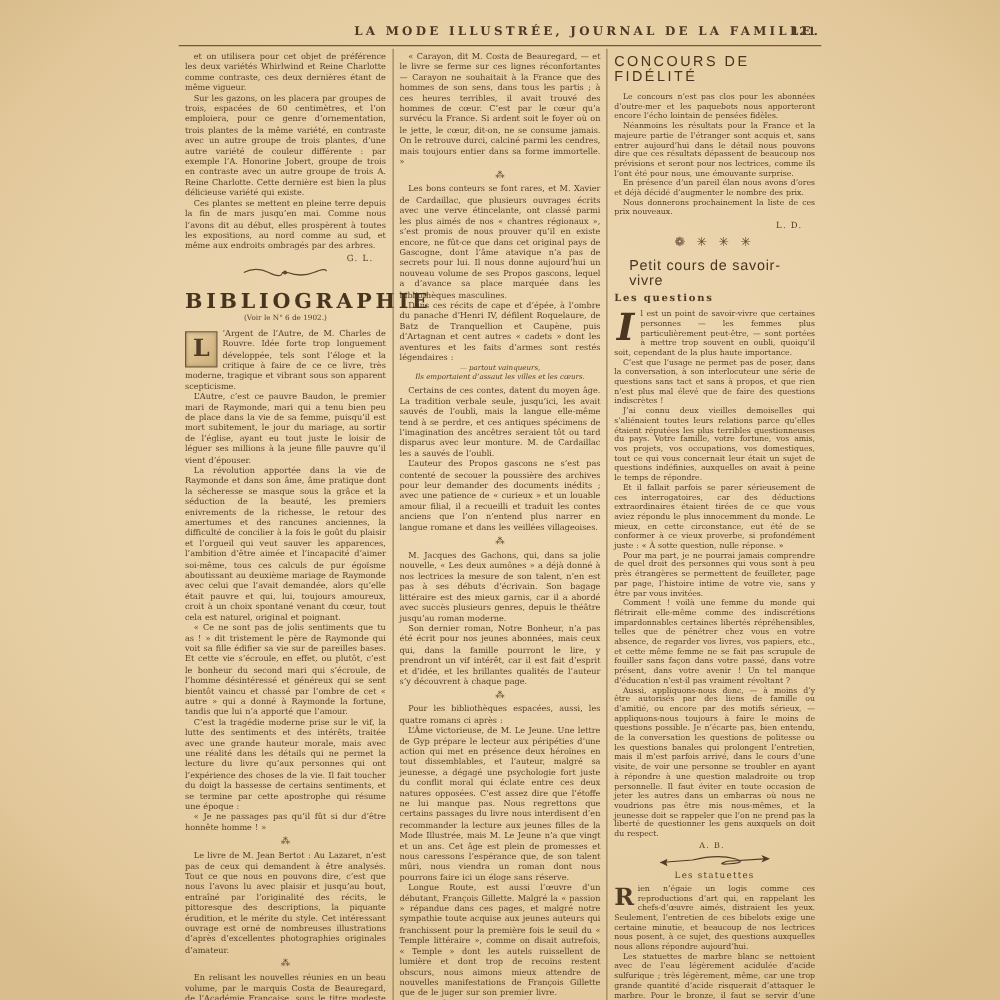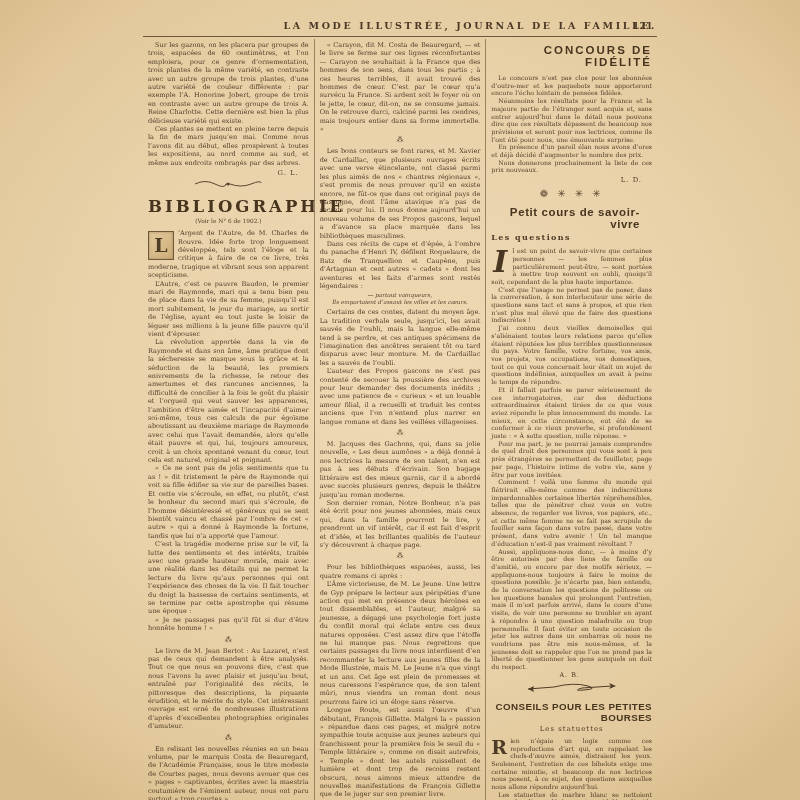--- a/index.html
+++ b/index.html
@@ -19,21 +19,21 @@
   .col+.col{border-left:1px solid #98825f;}
   p.body{font-size:6.5px;line-height:8.4px;text-align:justify;margin:0;text-indent:7px;
     word-spacing:.4px;}
   .c3 p.body{font-size:6.2px;line-height:7.7px;}
   p.noindent{text-indent:0;}
   .sig-right{text-align:right;font-size:6.8px;letter-spacing:1px;padding-right:10px;margin:2px 0 1px;}
   .sig-inline-right{text-align:center;font-size:6.4px;letter-spacing:1px;padding-right:4px;margin:0 0 2px;}
   .biblio-title{text-align:center;font-size:16.5px;font-weight:bold;letter-spacing:3px;
     margin:9px 0 2px;color:#46341f;}
   .biblio-note{text-align:center;font-size:5.8px;margin:0 0 5px;}
-  .h-sans{font-family:"Liberation Sans", sans-serif;font-weight:bold;text-align:right;
+  .h-sans{font-family:"Liberation Sans", sans-serif;font-weight:normal;text-align:left;
     color:#47351f;}
   .h-concours{font-size:11.5px;letter-spacing:2px;margin:3px 0 6px;}
   .h-savoir{font-size:11.5px;letter-spacing:.6px;margin:7px 12px 2px;}
   .h-conseils{font-size:9.8px;letter-spacing:.4px;margin:8px 0 2px;}
   .subhead{text-align:left;font-weight:bold;font-size:8px;letter-spacing:1.4px;margin:0 0 5px;}
   .subhead-sm{text-align:center;font-weight:normal;font-size:7px;letter-spacing:1px;margin:0 0 4px;}
   .divider{text-align:center;font-size:7.5px;margin:3px 0;color:#5b4730;line-height:8px;}
   .flourish{text-align:center;font-size:10px;margin:4px 0 2px;color:#5b4730;letter-spacing:3px;}
   .ornament{display:block;margin:2px auto 2px;}
   .verse{text-align:center;font-size:5.7px;font-style:italic;line-height:7px;margin:2px 0;}
@@ -53,20 +53,21 @@
 
   <div class="masthead">
     <span>LA MODE ILLUSTRÉE, JOURNAL DE LA FAMILLE.</span>
     <span class="pageno">121</span>
   </div>
   <div class="head-rule"></div>
 
   <div class="columns">
 
     <div class="col c1">
+      <p class="body">et on utilisera pour cet objet de préférence les deux variétés Whirlwind et Reine Charlotte comme contraste, ces deux dernières étant de même vigueur.</p>
       <p class="body">Sur les gazons, on les placera par groupes de trois, espacées de 60 centimètres, et l’on emploiera, pour ce genre d’ornementation, trois plantes de la même variété, en contraste avec un autre groupe de trois plantes, d’une autre variété de couleur différente : par exemple l’A. Honorine Jobert, groupe de trois en contraste avec un autre groupe de trois A. Reine Charlotte. Cette dernière est bien la plus délicieuse variété qui existe.</p>
       <p class="body">Ces plantes se mettent en pleine terre depuis la fin de mars jusqu’en mai. Comme nous l’avons dit au début, elles prospèrent à toutes les expositions, au nord comme au sud, et même aux endroits ombragés par des arbres.</p>
       <div class="sig-right">G. L.</div>
 
       <svg class="ornament" width="70" height="9" viewBox="0 0 70 9">
         <path d="M2 5 Q 12 0 22 5 T 33 5 L 37 5 Q 48 9 58 5 T 68 4" fill="none" stroke="#5b4730" stroke-width="1"></path>
         <circle cx="35" cy="5" r="1.6" fill="#5b4730"></circle>
       </svg>
 
       <div class="biblio-title">BIBLIOGRAPHIE</div>
@@ -148,21 +149,20 @@
       <p class="body">Comment ! voilà une femme du monde qui flétrirait elle-même comme des indiscrétions impardonnables certaines libertés répréhensibles, telles que de pénétrer chez vous en votre absence, de regarder vos livres, vos papiers, etc., et cette même femme ne se fait pas scrupule de fouiller sans façon dans votre passé, dans votre présent, dans votre avenir ! Un tel manque d’éducation n’est-il pas vraiment révoltant ?</p>
       <p class="body">Aussi, appliquons-nous donc, — à moins d’y être autorisés par des liens de famille ou d’amitié, ou encore par des motifs sérieux, — appliquons-nous toujours à faire le moins de questions possible. Je n’écarte pas, bien entendu, de la conversation les questions de politesse ou les questions banales qui prolongent l’entretien, mais il m’est parfois arrivé, dans le cours d’une visite, de voir une personne se troubler en ayant à répondre à une question maladroite ou trop personnelle. Il faut éviter en toute occasion de jeter les autres dans un embarras où nous ne voudrions pas être mis nous-mêmes, et la jeunesse doit se rappeler que l’on ne prend pas la liberté de questionner les gens auxquels on doit du respect.</p>
       <div class="sig-inline-right">A. B.</div>
 
       <svg class="ornament" width="96" height="12" viewBox="0 0 96 12">
         <path d="M4 8 L 30 6 Q 50 1 64 5 Q 74 8 60 9 Q 48 10 58 7 L 88 5" fill="none" stroke="#4f3c27" stroke-width="1"></path>
         <path d="M4 8 l 6 -3 l -1 3 l 1 3 z" fill="#4f3c27"></path>
         <path d="M92 5 l -7 -3 l 2 3 l -2 3 z" fill="#4f3c27"></path>
       </svg>
 
-      <div class="h-sans h-conseils">CONSEILS POUR LES PETITES BOURSES</div>
       <div class="subhead-sm">Les statuettes</div>
 
       <p class="body noindent">
         <span class="dropcap-plain">R</span>
         <span>ien n’égaie un logis comme ces reproductions d’art qui, en rappelant les chefs-d’œuvre aimés, distraient les yeux. Seulement, l’entretien de ces bibelots exige une certaine minutie, et beaucoup de nos lectrices nous posent, à ce sujet, des questions auxquelles nous allons répondre aujourd’hui.</span>
       </p>
       <div class="clear"></div>
       <p class="body">Les statuettes de marbre blanc se nettoient avec de l’eau légèrement acidulée d’acide sulfurique ; très légèrement, même, car une trop grande quantité d’acide risquerait d’attaquer le marbre. Pour le bronze, il faut se servir d’une solution de cyanure de potassium. La terre cuite se plonge dans un bain d’eau tiède, additionnée d’un peu de cristaux d’alcali ; des coups de pinceau dans les creux aident à un nettoyage complet. Les copies en plâtre garderont leur blancheur première par le procédé suivant : on fait une bouillie d’amidon assez épaisse ; on étend cette pâte chaude avec une spatule ou une brosse, en couches, sur l’objet à nettoyer, puis on laisse sécher lentement. L’amidon se détache en écailles qui entraînent les souillures du plâtre.</p>
 
     </div>

